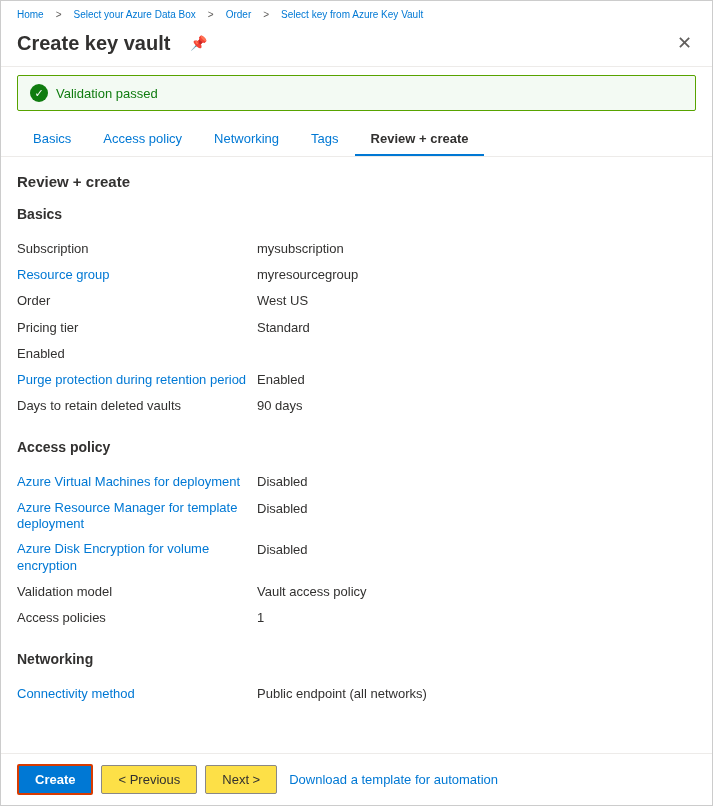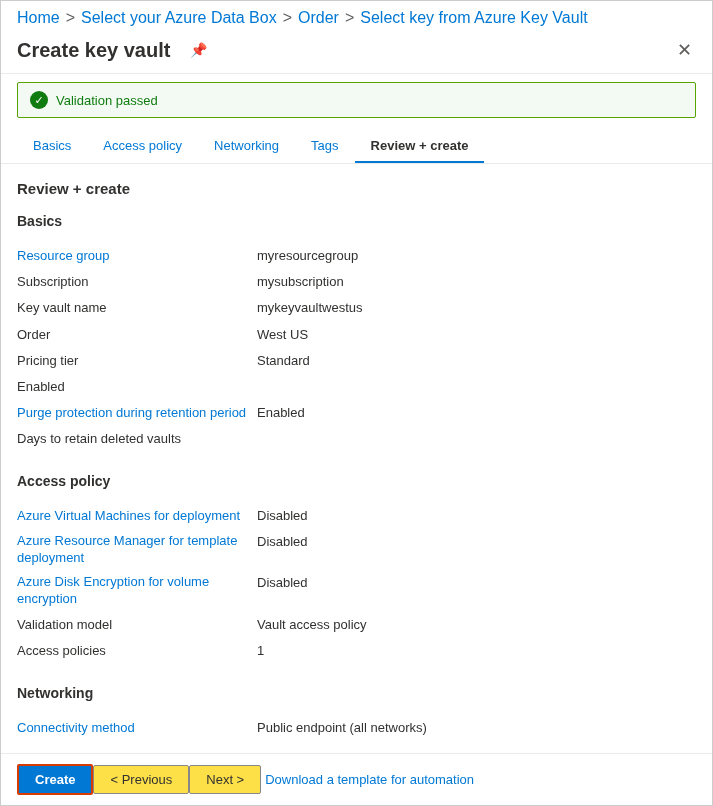--- a/index.html
+++ b/index.html
@@ -18,24 +18,24 @@
       height: 806px;
       background: #fff;
       display: flex;
       flex-direction: column;
       border: 1px solid #ccc;
     }
     .breadcrumb {
       display: flex;
       align-items: center;
       padding: 8px 16px 4px;
-      font-size: 16px;
+      font-size: 10px;
       color: #0078d4;
       flex-wrap: wrap;
-      gap: 6px;
+      gap: 12px;
     }
     .breadcrumb span {
       color: #605e5c;
     }
     .breadcrumb a {
       color: #0078d4;
       text-decoration: none;
       cursor: pointer;
     }
     .modal-header {
@@ -155,20 +155,21 @@
       flex: 1;
       color: #323130;
       font-size: 13px;
       line-height: 1.4;
     }
     .footer {
       display: flex;
       align-items: center;
       padding: 10px 16px;
       border-top: 1px solid #edebe9;
+      gap: 8px;
       background: #fff;
     }
     .btn-create {
       background: #0078d4;
       color: #fff;
       border: 2px solid #d83b01;
       padding: 6px 16px;
       font-size: 13px;
       cursor: pointer;
       border-radius: 2px;
@@ -228,48 +229,45 @@
     <a class="tab inactive">Tags</a>
     <a class="tab active">Review + create</a>
   </div>
 
   <div class="content">
     <div class="page-title">Review + create</div>
 
     <div class="section">
       <div class="section-title">Basics</div>
       <div class="field-row">
+        <span class="field-label plain">Subscription</span>
+        <span class="field-value">mysubscription</span>
+      </div>
+      <div class="field-row">
         <span class="field-label">Resource group</span>
         <span class="field-value">myresourcegroup</span>
       </div>
       <div class="field-row">
-        <span class="field-label plain">Subscription</span>
-        <span class="field-value">mysubscription</span>
-      </div>
-      <div class="field-row">
-        <span class="field-label plain">Key vault name</span>
-        <span class="field-value">mykeyvaultwestus</span>
-      </div>
-      <div class="field-row">
         <span class="field-label plain">Order</span>
         <span class="field-value">West US</span>
       </div>
       <div class="field-row">
         <span class="field-label plain">Pricing tier</span>
         <span class="field-value">Standard</span>
       </div>
       <div class="field-row">
         <span class="field-value">Enabled</span>
       </div>
       <div class="field-row">
         <span class="field-label">Purge protection during retention period</span>
         <span class="field-value">Enabled</span>
       </div>
       <div class="field-row">
         <span class="field-label plain">Days to retain deleted vaults</span>
+        <span class="field-value">90 days</span>
       </div>
     </div>
 
     <div class="section">
       <div class="section-title">Access policy</div>
       <div class="field-row">
         <span class="field-label">Azure Virtual Machines for deployment</span>
         <span class="field-value">Disabled</span>
       </div>
       <div class="field-row">

